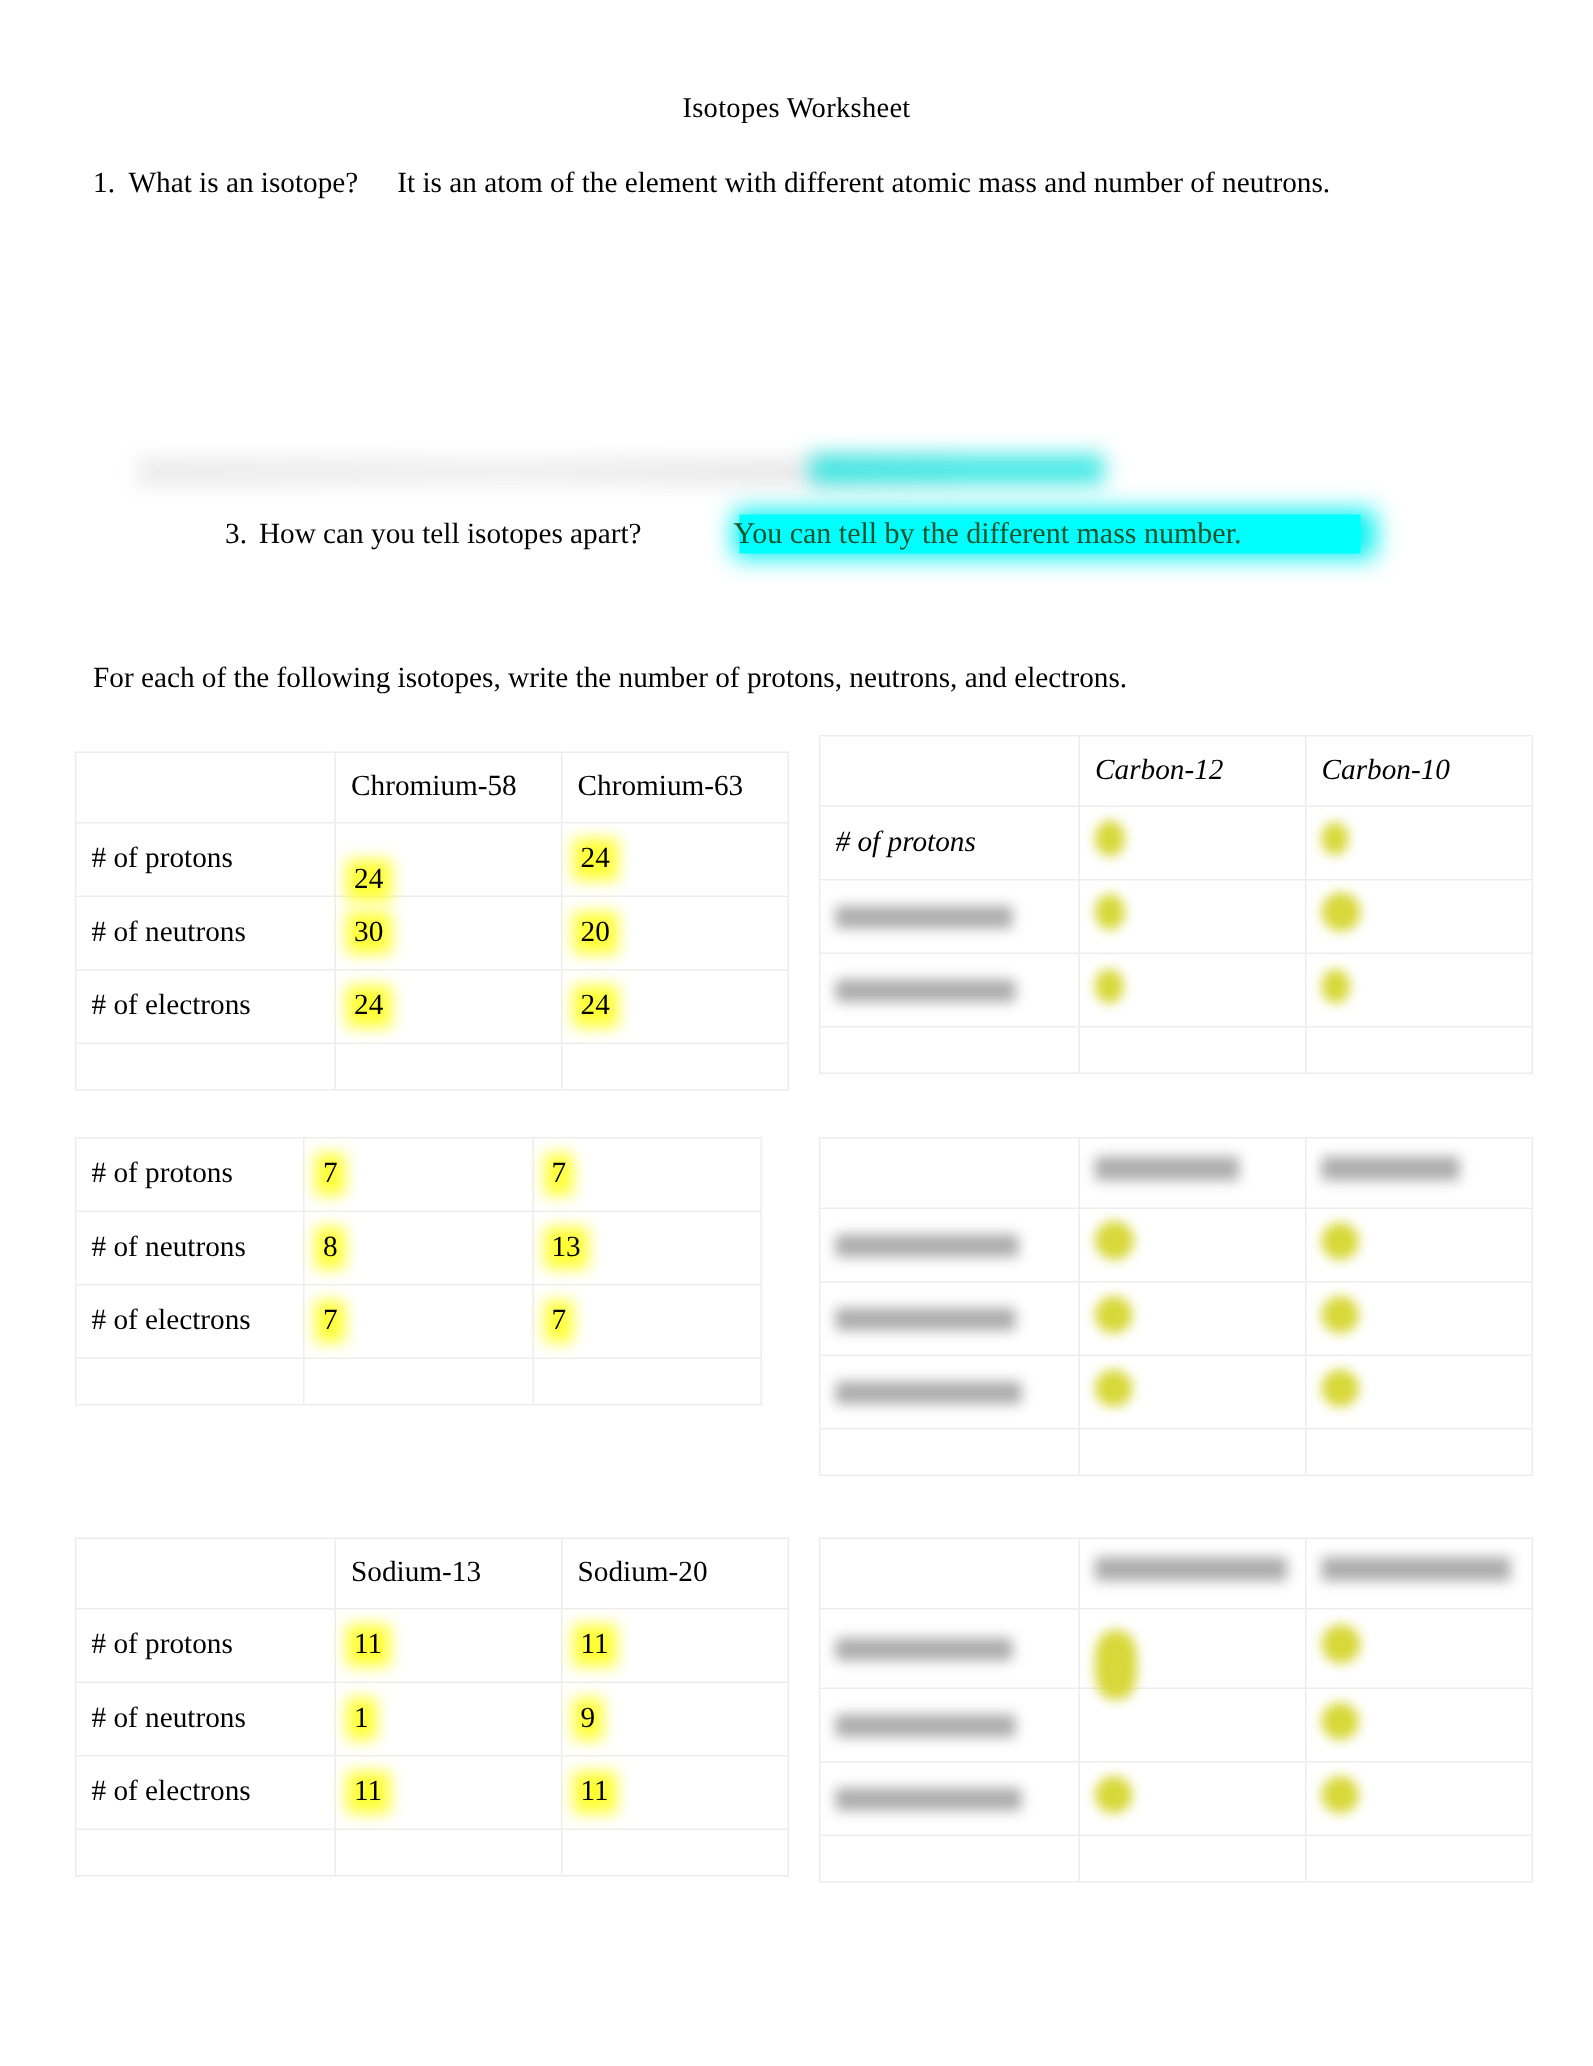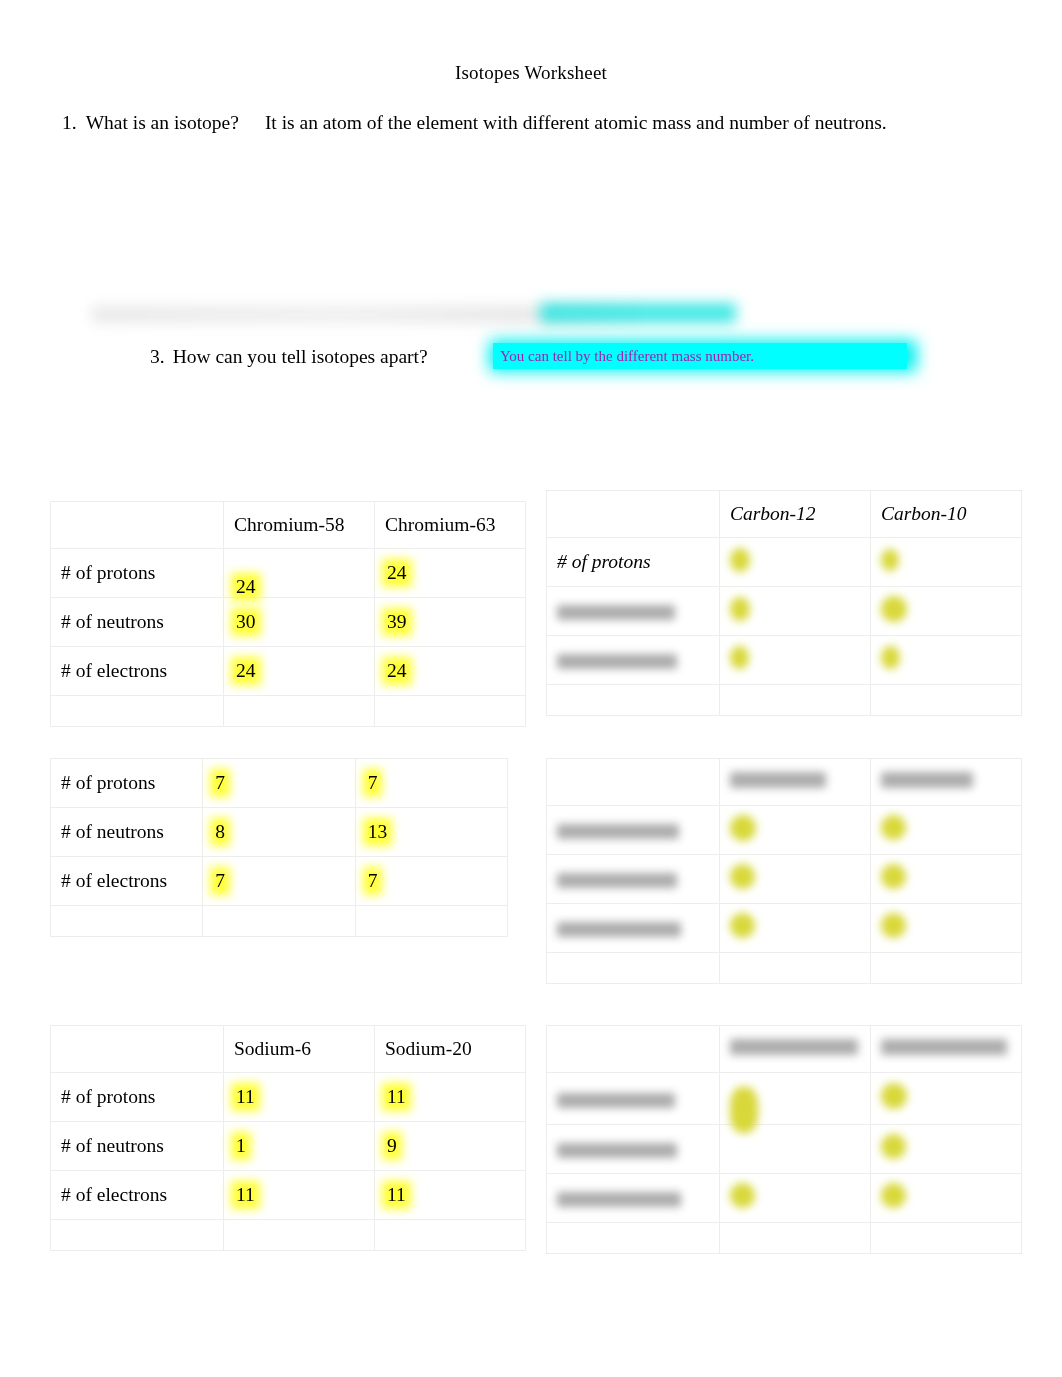--- a/index.html
+++ b/index.html
@@ -93,24 +93,24 @@
     position: absolute;
     top: 3px;
     left: 4px;
     right: 10px;
     bottom: 3px;
     background: #0ff;
   }
   .q3-answer-text {
     position: absolute;
     top: 4px;
-    left: 11px;
-    font-size: 15px;
+    left: 0;
+    font-size: 20px;
     line-height: 25px;
-    color: #a21caf;
+    color: #14532d;
     white-space: nowrap;
   }
 
   .instruction {
     position: absolute;
     top: 442px;
     left: 62px;
     font-size: 19.5px;
     white-space: nowrap;
   }
@@ -212,39 +212,40 @@
 
   <div class="q3-row">
     <span class="q3-num">3.</span><span class="q3-prompt">How can you tell isotopes apart?</span>
   </div>
   <div class="q3-answer-wrap">
     <div class="q3-answer-glow"></div>
     <div class="q3-answer-hl"></div>
     <div class="q3-answer-text">You can tell by the different mass number.</div>
   </div>
 
+  <div class="instruction">For each of the following isotopes, write the number of protons, neutrons, and electrons.</div>
 
   <table class="iso-table" style="left:50px; top:478px; width:458px;margin-top:23px;">
     <tbody>
         <tr class="head-row">
       <td class="col-label"></td>
       <td class="col-val"><span class="hdr">Chromium-58</span></td>
       <td class="col-val"><span class="hdr">Chromium-63</span></td>
     </tr>
     <tr>
       <td><span class="rlabel"># of protons</span></td>
       <td>
         <span class="val val-offset">24</span>
       </td>
       <td><span class="val">24</span></td>
     </tr>
     <tr>
       <td><span class="rlabel"># of neutrons</span></td>
       <td><span class="val">30</span></td>
-      <td><span class="val">39</span></td>
+      <td><span class="val">20</span></td>
     </tr>
     <tr>
       <td><span class="rlabel"># of electrons</span></td>
       <td><span class="val">24</span></td>
       <td><span class="val">24</span></td>
     </tr>
     <tr class="tail-row">
       <td></td>
           <td></td>
           <td></td>
@@ -334,21 +335,21 @@
           <td></td>
           <td></td>
     </tr>
   </tbody>
     </table>
 
   <table class="iso-table" style="left:50px; top:1025px; width:458px;">
     <tbody>
         <tr class="head-row">
       <td class="col-label"></td>
-      <td class="col-val"><span class="hdr">Sodium-6</span></td>
+      <td class="col-val"><span class="hdr">Sodium-13</span></td>
       <td class="col-val"><span class="hdr">Sodium-20</span></td>
     </tr>
     <tr>
       <td><span class="rlabel"># of protons</span></td>
       <td><span class="val">11</span></td>
       <td><span class="val">11</span></td>
     </tr>
     <tr>
       <td><span class="rlabel"># of neutrons</span></td>
       <td><span class="val">1</span></td>

